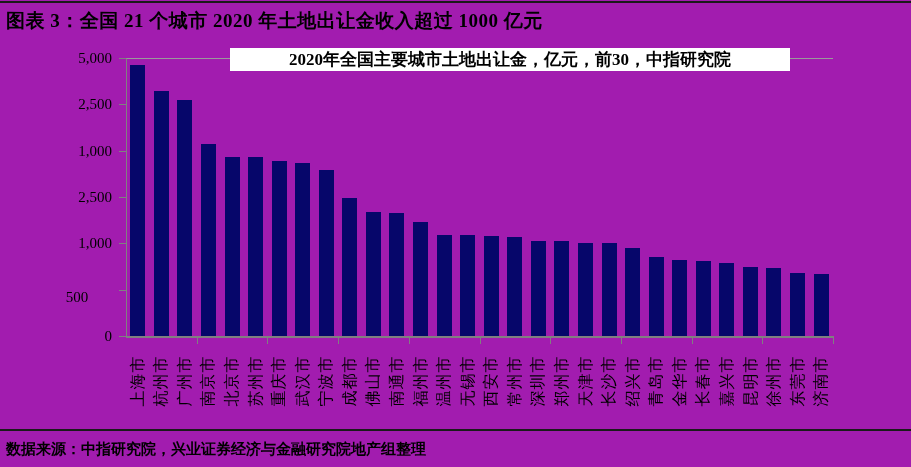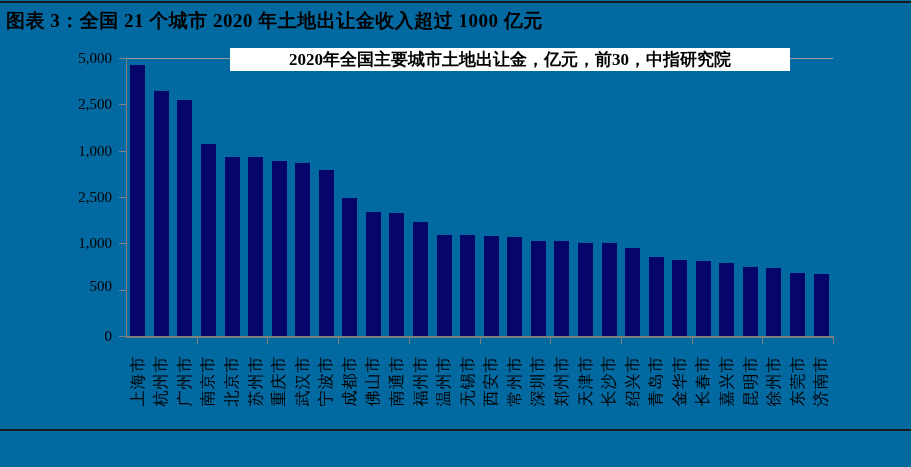--- a/index.html
+++ b/index.html
@@ -1,17 +1,17 @@
 <!DOCTYPE html>
 <html><head>
 <meta charset="utf-8">
 <style>
   html,body{margin:0;padding:0;background:#ffffff;}
   .page{
-    position:relative;width:911px;height:467px;background:#0369a1;overflow:hidden;
+    position:relative;width:911px;height:467px;background:#a21caf;overflow:hidden;
     font-family:"Liberation Serif","DejaVu Serif",serif;color:#000;
   }
   .top-rule{position:absolute;left:0;top:1px;width:911px;height:2px;background:#1a1a1a;}
   .header-title{
     position:absolute;left:6px;top:8px;width:880px;
     font-size:19px;font-weight:bold;letter-spacing:0.5px;white-space:nowrap;
   }
   
   .chart-title{
     position:absolute;top:48px;left:230px;width:560px;text-align:center;
@@ -62,21 +62,21 @@
 
   <div class="header-title">图表 3：全国 21 个城市 2020 年土地出让金收入超过 1000 亿元</div>
 
   <div class="chart-title">2020年全国主要城市土地出让金，亿元，前30，中指研究院</div>
 
   <div class="plot-area"></div>
 
   <div id="y-axis">
       <div class="ytick-label" style="left: 42px; top: 329px;">0</div>
       <div class="ytick-mark" style="left: 119px; top: 336px;"></div>
-      <div class="ytick-label" style="left: 42px; top: 279px;">500</div>
+      <div class="ytick-label" style="left: 42px; top: 290px; text-align: center;">500</div>
       <div class="ytick-mark" style="left: 119px; top: 290px;"></div>
       <div class="ytick-label" style="left: 42px; top: 236.333px;">1,000</div>
       <div class="ytick-mark" style="left: 119px; top: 243px;"></div>
       <div class="ytick-label" style="left: 42px; top: 190px;">2,500</div>
       <div class="ytick-mark" style="left: 119px; top: 197px;"></div>
       <div class="ytick-label" style="left: 42px; top: 143.667px;">1,000</div>
       <div class="ytick-mark" style="left: 119px; top: 151px;"></div>
       <div class="ytick-label" style="left: 42px; top: 97.3333px;">2,500</div>
       <div class="ytick-mark" style="left: 119px; top: 104px;"></div>
       <div class="ytick-label" style="left: 42px; top: 51px;">5,000</div>
@@ -275,15 +275,16 @@
       <div class="xtick-mark" style="left: 480px;"></div>
       <div class="xtick-mark" style="left: 550px;"></div>
       <div class="xtick-mark" style="left: 621px;"></div>
       <div class="xtick-mark" style="left: 692px;"></div>
       <div class="xtick-mark" style="left: 762px;"></div>
       <div class="xtick-mark" style="left: 833px;"></div>
     </div>
 
   <div class="bottom-rule"></div>
 
+  <div class="source-line">数据来源：中指研究院，兴业证券经济与金融研究院地产组整理</div>
 
 
 </div>
 
 </body></html>

